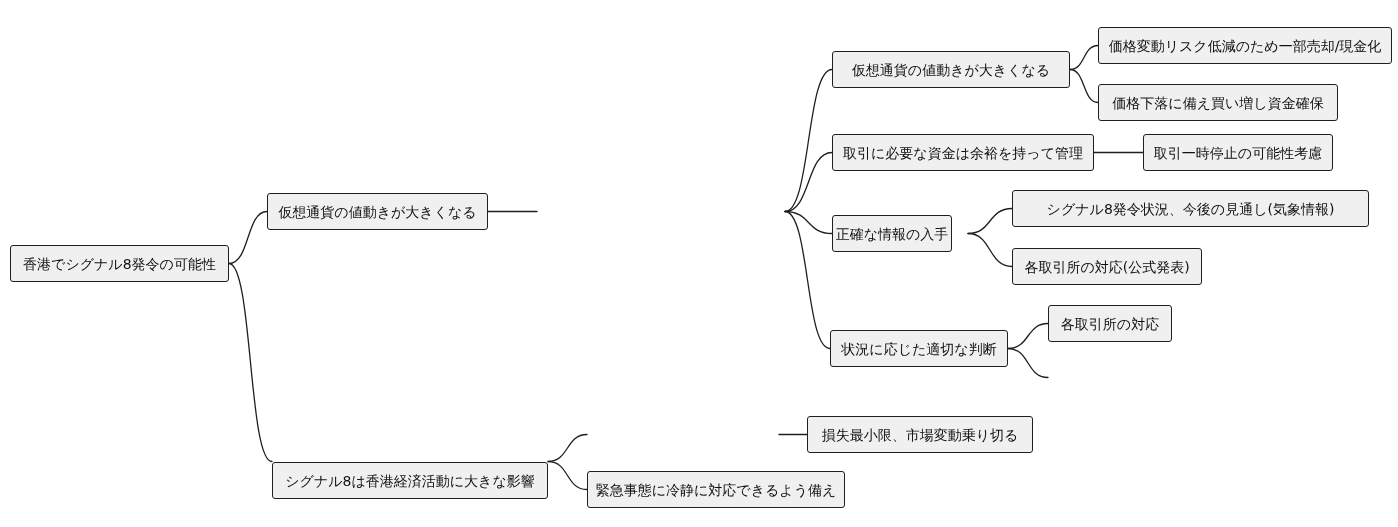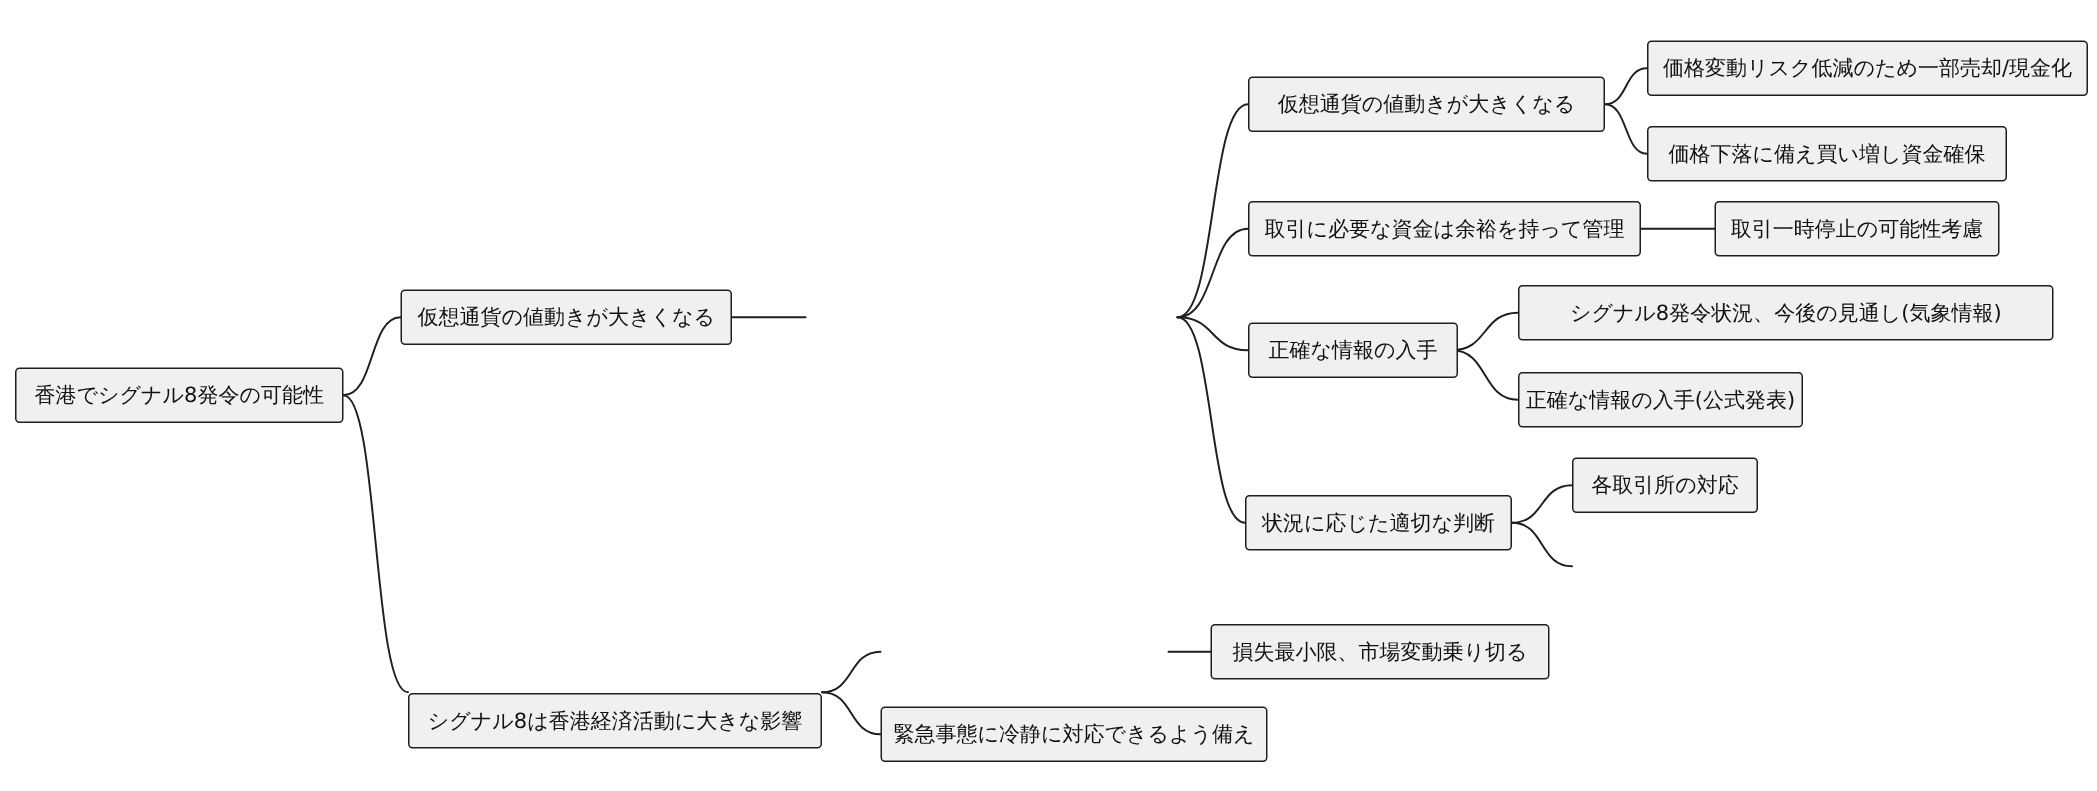--- a/index.html
+++ b/index.html
@@ -86,25 +86,25 @@
   <div class="node" id="n-g1" style="left:832px; top:51px; width:238px">仮想通貨の値動きが大きくなる</div>
 
   <div class="node" id="n-g1l1" style="left:1098px; top:27px; width:294px">価格変動リスク低減のため一部売却/現金化</div>
 
   <div class="node" id="n-g1l2" style="left:1098px; top:84px; width:240px">価格下落に備え買い増し資金確保</div>
 
   <div class="node" id="n-g2" style="left:832px; top:134px; width:262px">取引に必要な資金は余裕を持って管理</div>
 
   <div class="node" id="n-g2l1" style="left:1143px; top:134px; width:190px">取引一時停止の可能性考慮</div>
 
-  <div class="node" id="n-g3" style="left:832px; top:215px; width:140px">正確な情報の入手</div>
+  <div class="node" id="n-g3" style="left:832px; top:215px; width:120px">正確な情報の入手</div>
 
   <div class="node" id="n-g3l1" style="left:1012px; top:190px; width:357px">シグナル8発令状況、今後の見通し(気象情報)</div>
 
-  <div class="node" id="n-g3l2" style="left:1012px; top:248px; width:190px">正確な情報の入手(公式発表)</div>
+  <div class="node" id="n-g3l2" style="left:1012px; top:248px; width:190px">各取引所の対応(公式発表)</div>
 
   <div class="node" id="n-g4" style="left:830px; top:330px; width:178px">状況に応じた適切な判断</div>
 
   <div class="node" id="n-g4l1" style="left:1048px; top:305px; width:124px">各取引所の対応</div>
 
 
   <div class="node" id="n-b2" style="left:272px; top:462px; width:276px">シグナル8は香港経済活動に大きな影響</div>
 
 
   <div class="node" id="n-b2c1l1" style="left:807px; top:416px; width:226px">損失最小限、市場変動乗り切る</div>

